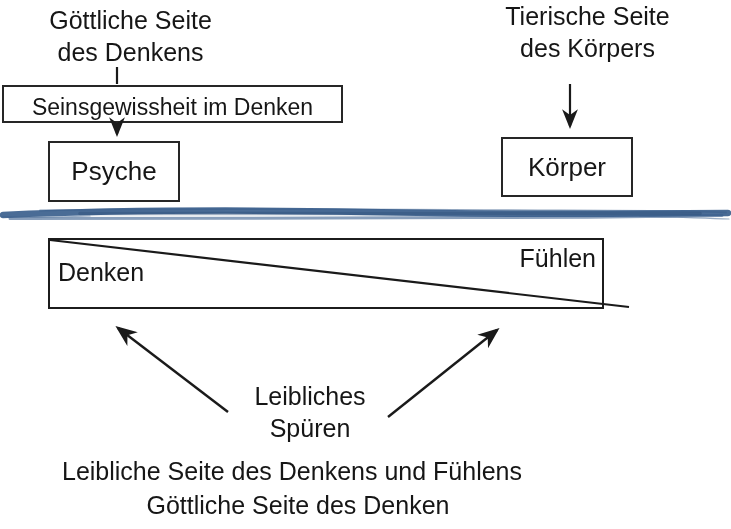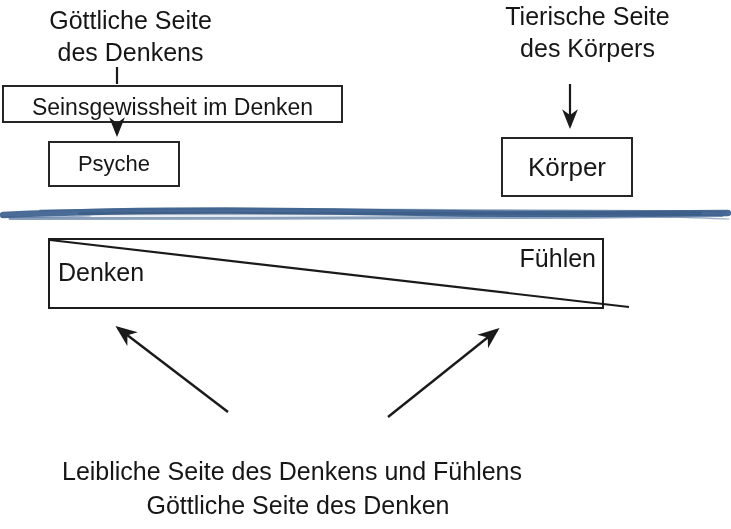--- a/index.html
+++ b/index.html
@@ -33,22 +33,22 @@
     box-sizing: border-box;
   }
   #certainty-box {
     left: 2px; top: 85px;
     width: 341px; height: 38px;
     font-size: 23px;
     align-items: flex-end;
   }
   #psyche-box {
     left: 48px; top: 141px;
-    width: 132px; height: 46px;
-    font-size: 22px;
+    width: 132px; height: 61px;
+    font-size: 26px;
     justify-content: center;
   }
   #koerper-box {
     left: 501px; top: 137px;
     width: 132px; height: 60px;
     font-size: 26px;
     justify-content: center;
   }
   #main-rect {
     left: 48px; top: 238px;
@@ -98,20 +98,22 @@
 
   <div class="box" id="koerper-box">
     <span>Körper</span>
   </div>
 
   <div id="main-rect">
     <span class="corner-label" id="fuehlen-label">Fühlen</span>
     <span class="corner-label" id="denken-label">Denken</span>
   </div>
 
+  <div class="abs label" id="center-label">Leibliches
+Spüren</div>
 
   <div class="abs label" id="bottom-line1">Leibliche Seite des Denkens und Fühlens</div>
 
   <div class="abs label" id="bottom-line2">Göttliche Seite des Denken</div>
 
   <svg class="overlay" viewBox="0 0 731 529">
     <defs>
       <marker id="arrowhead" viewBox="0 0 10 8" refX="8.5" refY="4" markerWidth="9" markerHeight="7.5" orient="auto-start-reverse">
         <path d="M0,0 L10,4 L0,8 L3,4 Z" fill="#1a1a1a"></path>
       </marker>

